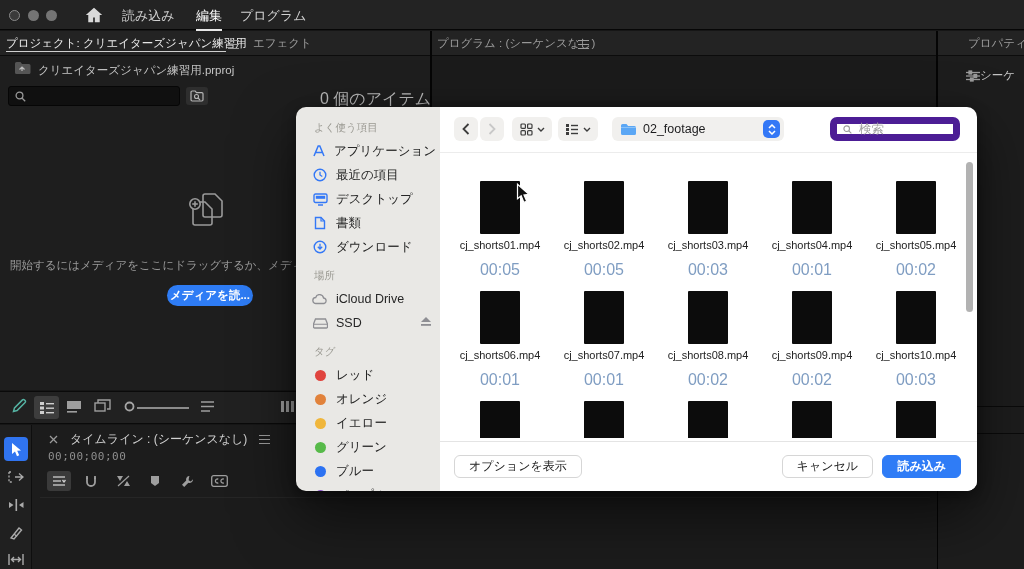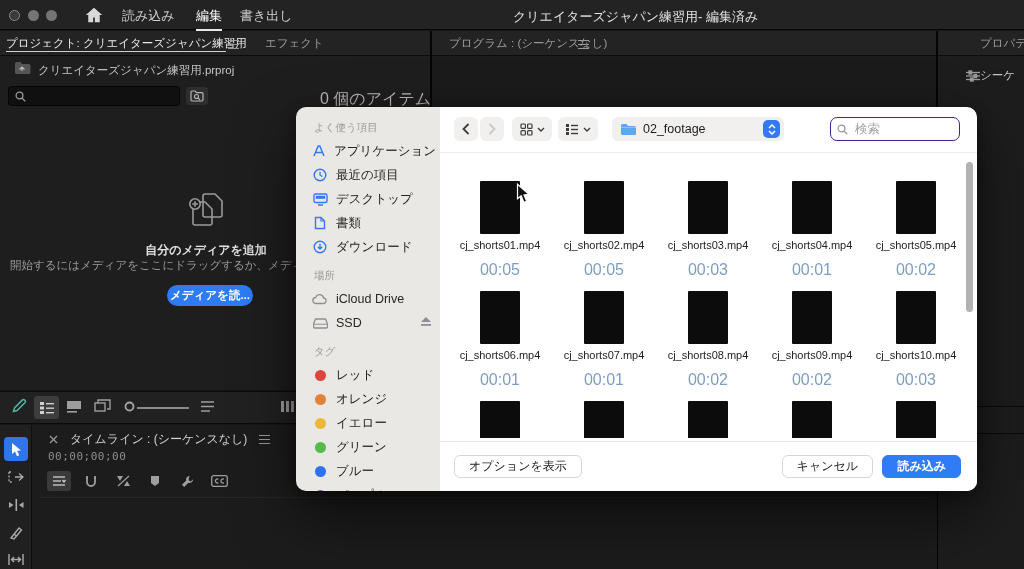--- a/index.html
+++ b/index.html
@@ -12,21 +12,21 @@
   .t1{left:9px;background:#3a3a3a;border:1.5px solid #8a8a8a;}
   .t2{left:28px;background:#757575;}
   .t3{left:46px;background:#757575;}
   .home-btn{position:absolute;left:84px;top:6px;width:20px;height:18px;}
   .menu-item{position:absolute;top:7px;font-size:13px;color:#d2d2d2;padding-bottom:4px;white-space:nowrap;}
   .menu-item.active{color:#fff;border-bottom:2px solid #e8e8e8;}
   .win-title{position:absolute;left:513px;top:8px;font-size:13px;color:#e4e4e4;white-space:nowrap;}
   .tabrow{position:absolute;left:0;top:31px;width:1024px;height:25px;background:#232323;border-bottom:1px solid #0c0c0c;}
   .ptab{position:absolute;font-size:11.5px;white-space:nowrap;}
   .ptab.active{color:#ececec;}
-  .ptab.dim{color:#9c9c9c;margin-left:12px;}
+  .ptab.dim{color:#9c9c9c;}
   .tab-underline{position:absolute;left:6px;top:51px;width:220px;height:1px;background:#cfcfcf;}
   .hamb{position:absolute;width:11px;height:9px;display:flex;flex-direction:column;justify-content:space-between;}
   .hamb span{display:block;height:1.4px;background:#9a9a9a;}
   .vdiv{position:absolute;background:#050505;}
   
   .proj-bg{position:absolute;left:0;top:56px;width:430px;height:334px;background:#1e1e1e;}
   .prog-bg{position:absolute;left:431px;top:56px;width:506px;height:368px;background:#1b1b1b;}
   .right-bg{position:absolute;left:938px;top:56px;width:86px;height:513px;background:#1d1d1d;}
   .hline{position:absolute;height:1px;background:#0a0a0a;}
   .crumb-icon{position:absolute;left:14px;top:61px;}
@@ -64,21 +64,21 @@
     box-shadow:0 25px 60px rgba(0,0,0,.55),0 4px 14px rgba(0,0,0,.4);}
   .dlg-side{position:absolute;left:0;top:0;width:144px;height:384px;background:#e9e8e5;border-radius:10px 0 0 10px;padding:14px 0 0 16px;overflow:hidden;}
   .side-h{font-size:10.5px;color:#9a9992;margin:10px 0 4px 2px;}
   .side-h:first-child{margin-top:0;}
   .side-item{height:24px;display:flex;align-items:center;gap:8px;font-size:12.5px;color:#262626;white-space:nowrap;position:relative;width:120px;}
   .side-item .ic{width:16px;display:flex;justify-content:center;}
   .eject{position:absolute;right:0;top:5px;}
   .dot{width:11px;height:11px;border-radius:50%;margin:0 2.5px;}
   .dlg-main{position:absolute;left:144px;top:0;width:537px;height:384px;background:#ffffff;border-radius:0 10px 10px 0;}
   .mac-btn{position:absolute;top:10px;height:24px;background:#f1f0ee;border-radius:6px;display:flex;align-items:center;justify-content:center;gap:4px;}
-  .mac-search{position:absolute;left:390px;top:10px;width:130px;height:24px;border:1px solid #4c1d95;border-radius:7px;background:#fff;display:flex;align-items:center;padding:0 6px;gap:5px;}
+  .mac-search{position:absolute;left:390px;top:10px;width:130px;height:24px;border:7px solid #4c1d95;border-radius:7px;background:#fff;display:flex;align-items:center;padding:0 6px;gap:5px;}
   .mac-search input{border:none;outline:none;width:90px;font-size:12.5px;color:#333;background:transparent;}
   .mac-search input::placeholder{color:#a2a2a2;}
   .folder-sel{position:absolute;left:172px;top:10px;width:172px;height:24px;background:#f1f0ee;border-radius:6px;display:flex;align-items:center;padding-left:8px;gap:7px;font-size:12.5px;color:#1c1c1e;}
   .stepper{position:absolute;right:4px;top:3px;width:17px;height:18px;background:#3478f6;border-radius:5px;display:flex;flex-direction:column;align-items:center;justify-content:center;gap:1px;}
   .tb-sep{position:absolute;left:0;top:45px;width:537px;height:1px;background:#ececec;}
   .files{position:absolute;left:0;top:46px;width:530px;height:285px;overflow:hidden;display:grid;grid-template-columns:repeat(5,104px);grid-auto-rows:110px;padding:28px 0 0 8px;}
   .fcell{display:flex;flex-direction:column;align-items:center;}
   .thumb{width:40px;height:53px;background:#0c0c0c;padding:0 5px;border-radius:1px;}
   .thumb .inner{width:100%;height:100%;}
   .fname{margin-top:5px;font-size:11px;color:#222;white-space:nowrap;}
@@ -110,22 +110,21 @@
     <span class="traffic t1"></span>
     <span class="traffic t2"></span>
     <span class="traffic t3"></span>
     <span class="home-btn">
       <svg width="20" height="18" viewBox="0 0 24 22">
           <path d="M12 2 2 11h3v9h6v-6h2v6h6v-9h3z" fill="#d9d9d9"></path>
         </svg>
     </span>
     <span class="menu-item" style="left:122px">読み込み</span>
     <span class="menu-item active" style="left:196px">編集</span>
-    <span class="menu-item" style="left:240px">書き出し</span>
-    <span class="win-title">クリエイターズジャパン練習用- 編集済み</span>
+    <span class="menu-item" style="left:240px">プログラム</span>
   </div>
 
   <div class="tabrow">
     <span class="ptab active" style="left:6px;top:5px">プロジェクト: クリエイターズジャパン練習用</span>
     <span class="hamb" style="left:228px;top:9px">
         <span></span>
         <span></span>
         <span></span>
       </span>
     <span class="ptab dim" style="left:253px;top:5px">エフェクト</span>
@@ -192,21 +191,20 @@
       <svg width="40" height="42" viewBox="0 0 40 42">
         <g fill="none" stroke="#9a9a9a" stroke-width="1.6">
           <path d="M16 5h10l7 7v14a2 2 0 0 1-2 2H16a2 2 0 0 1-2-2V7a2 2 0 0 1 2-2z" transform="translate(3,-1)"></path>
           <path d="M9 12h10l7 7v14a2 2 0 0 1-2 2H9a2 2 0 0 1-2-2V14a2 2 0 0 1 2-2z"></path>
           <circle cx="9" cy="14" r="5.2" fill="#1e1e1e"></circle>
           <line x1="9" y1="11.2" x2="9" y2="16.8"></line>
             <line x1="6.2" y1="14" x2="11.8" y2="14"></line>
         </g>
       </svg>
     </span>
-    <div class="empty-title">自分のメディアを追加</div>
     <div class="empty-desc">開始するにはメディアをここにドラッグするか、メディア</div>
     <button class="empty-btn">メディアを読...</button>
   </div>
 
   <div class="proj-footer">
     <span class="pf-ic" style="left:12px">
       <svg width="15" height="15" viewBox="0 0 15 15">
           <path d="M1.5 13.5l1-3.6 8-8a1.4 1.4 0 0 1 2 0l.6.6a1.4 1.4 0 0 1 0 2l-8 8z" fill="none" stroke="#55b3a3" stroke-width="1.5"></path>
         </svg>
     </span>

